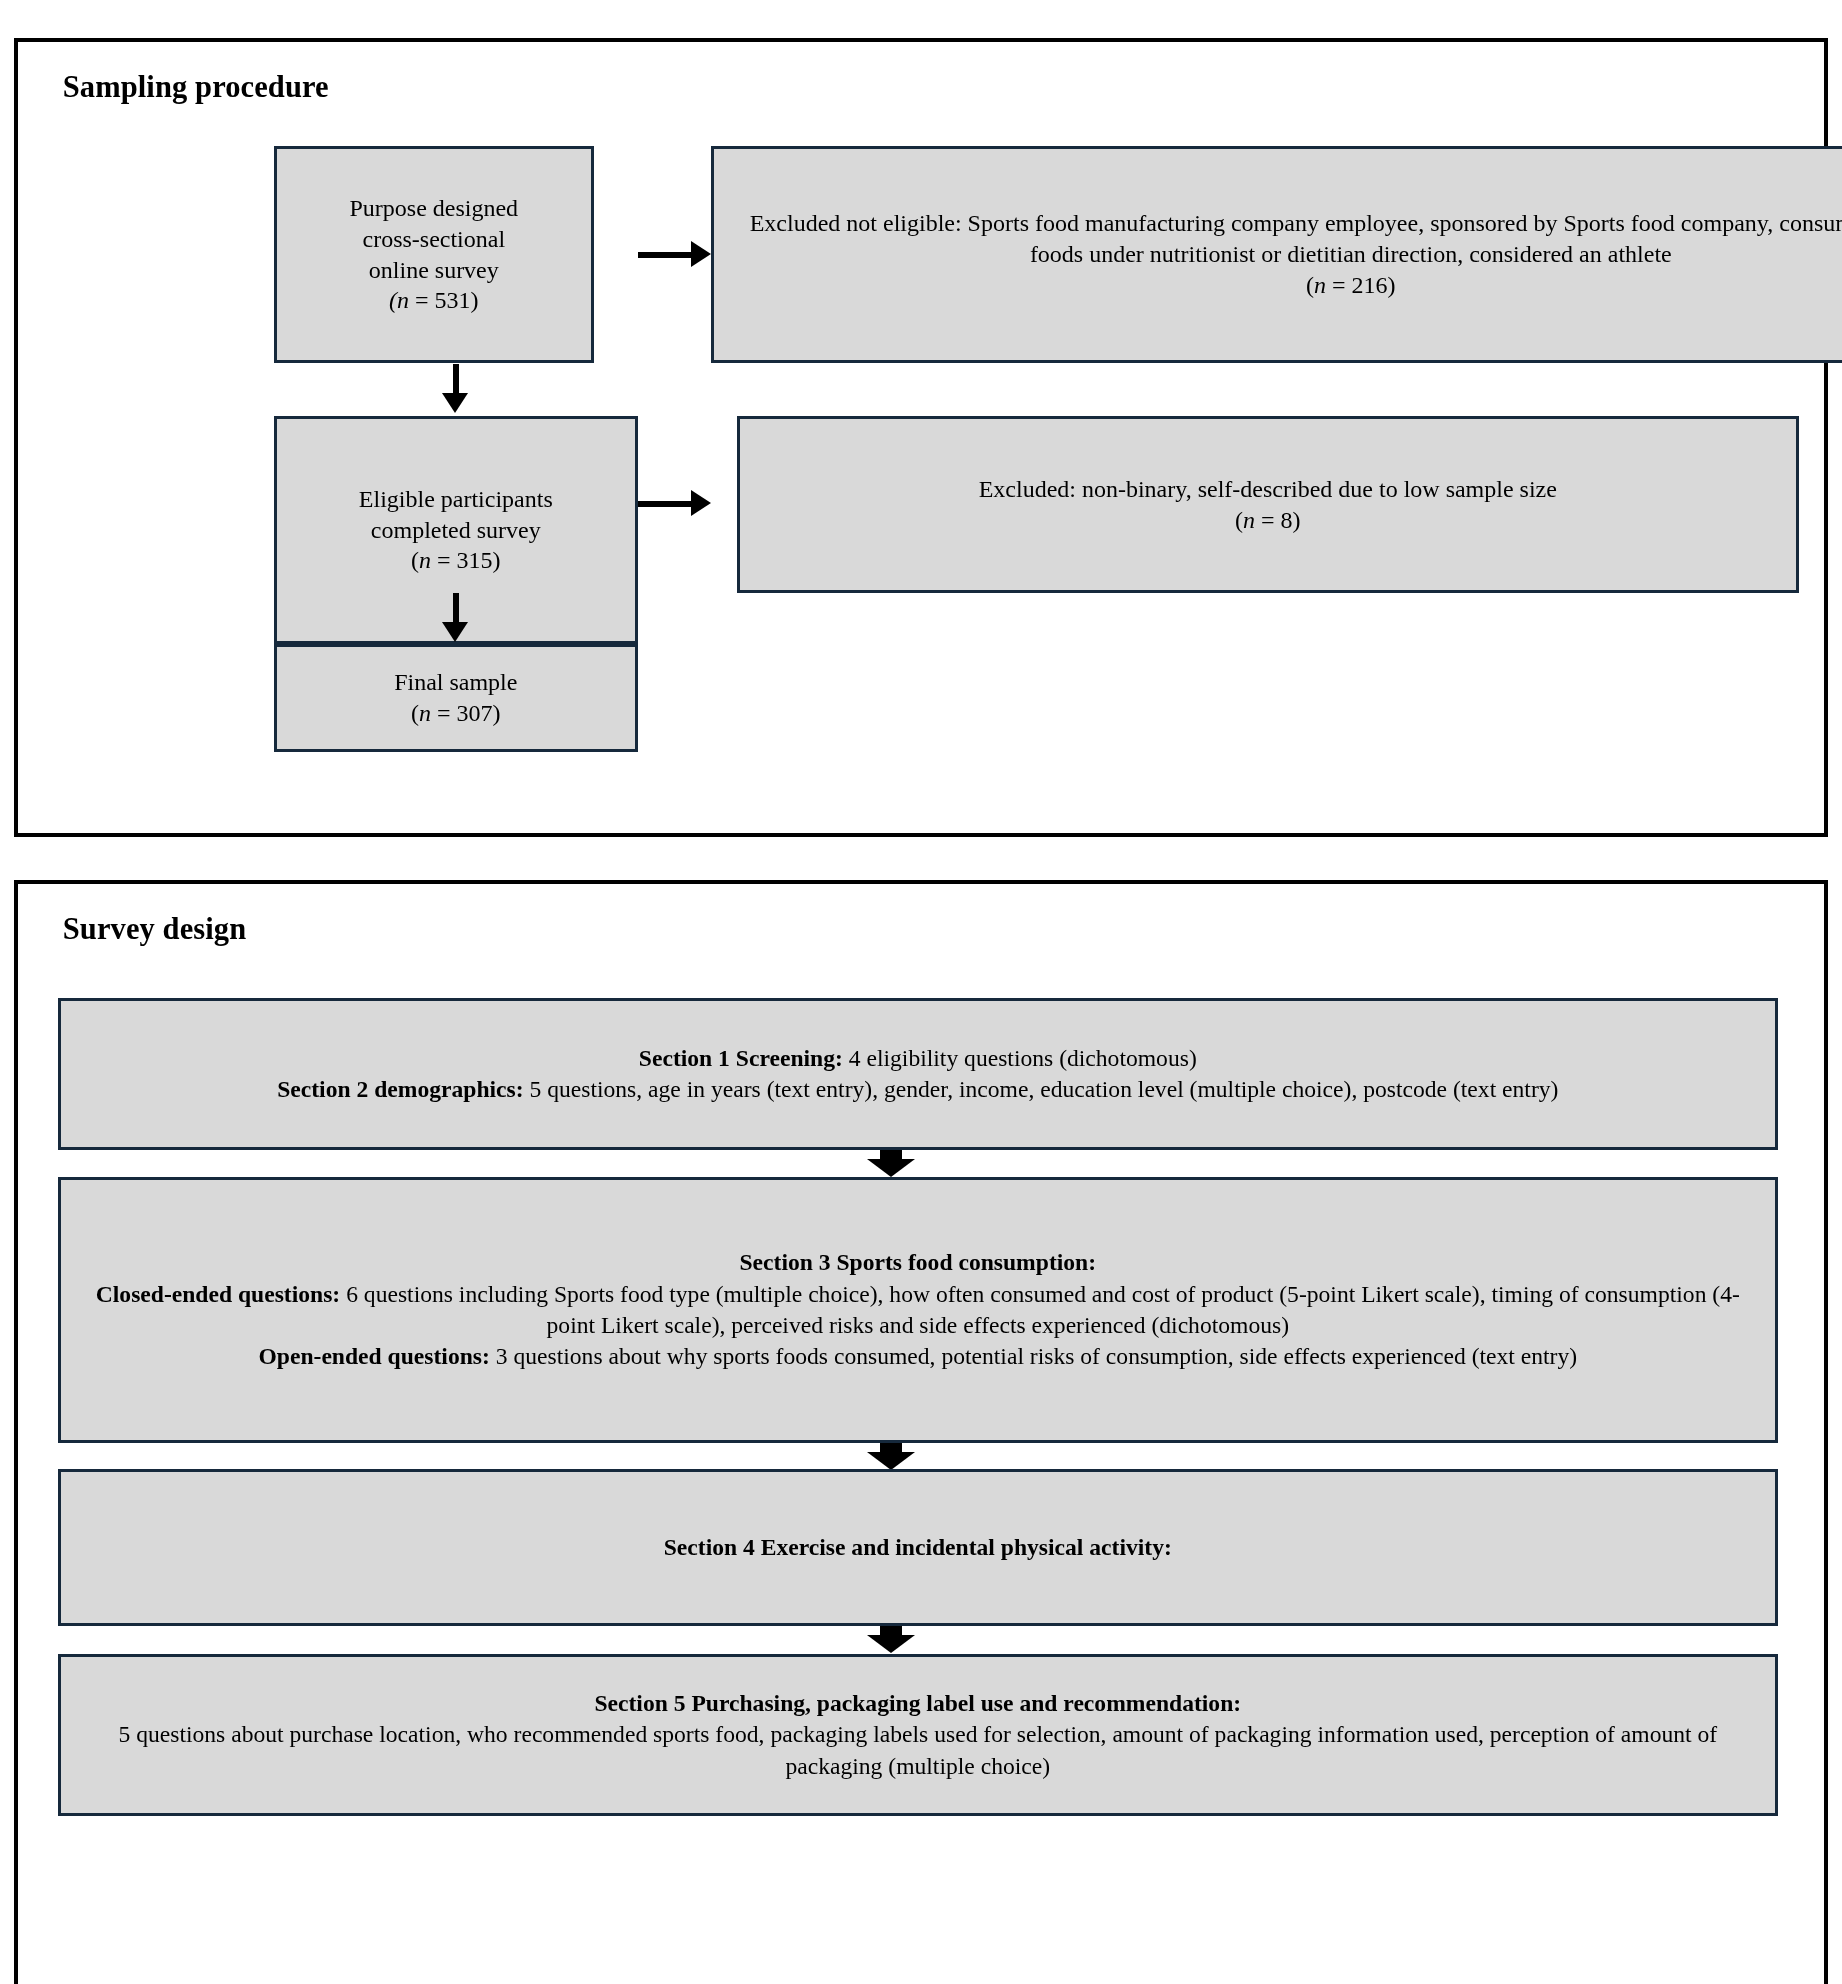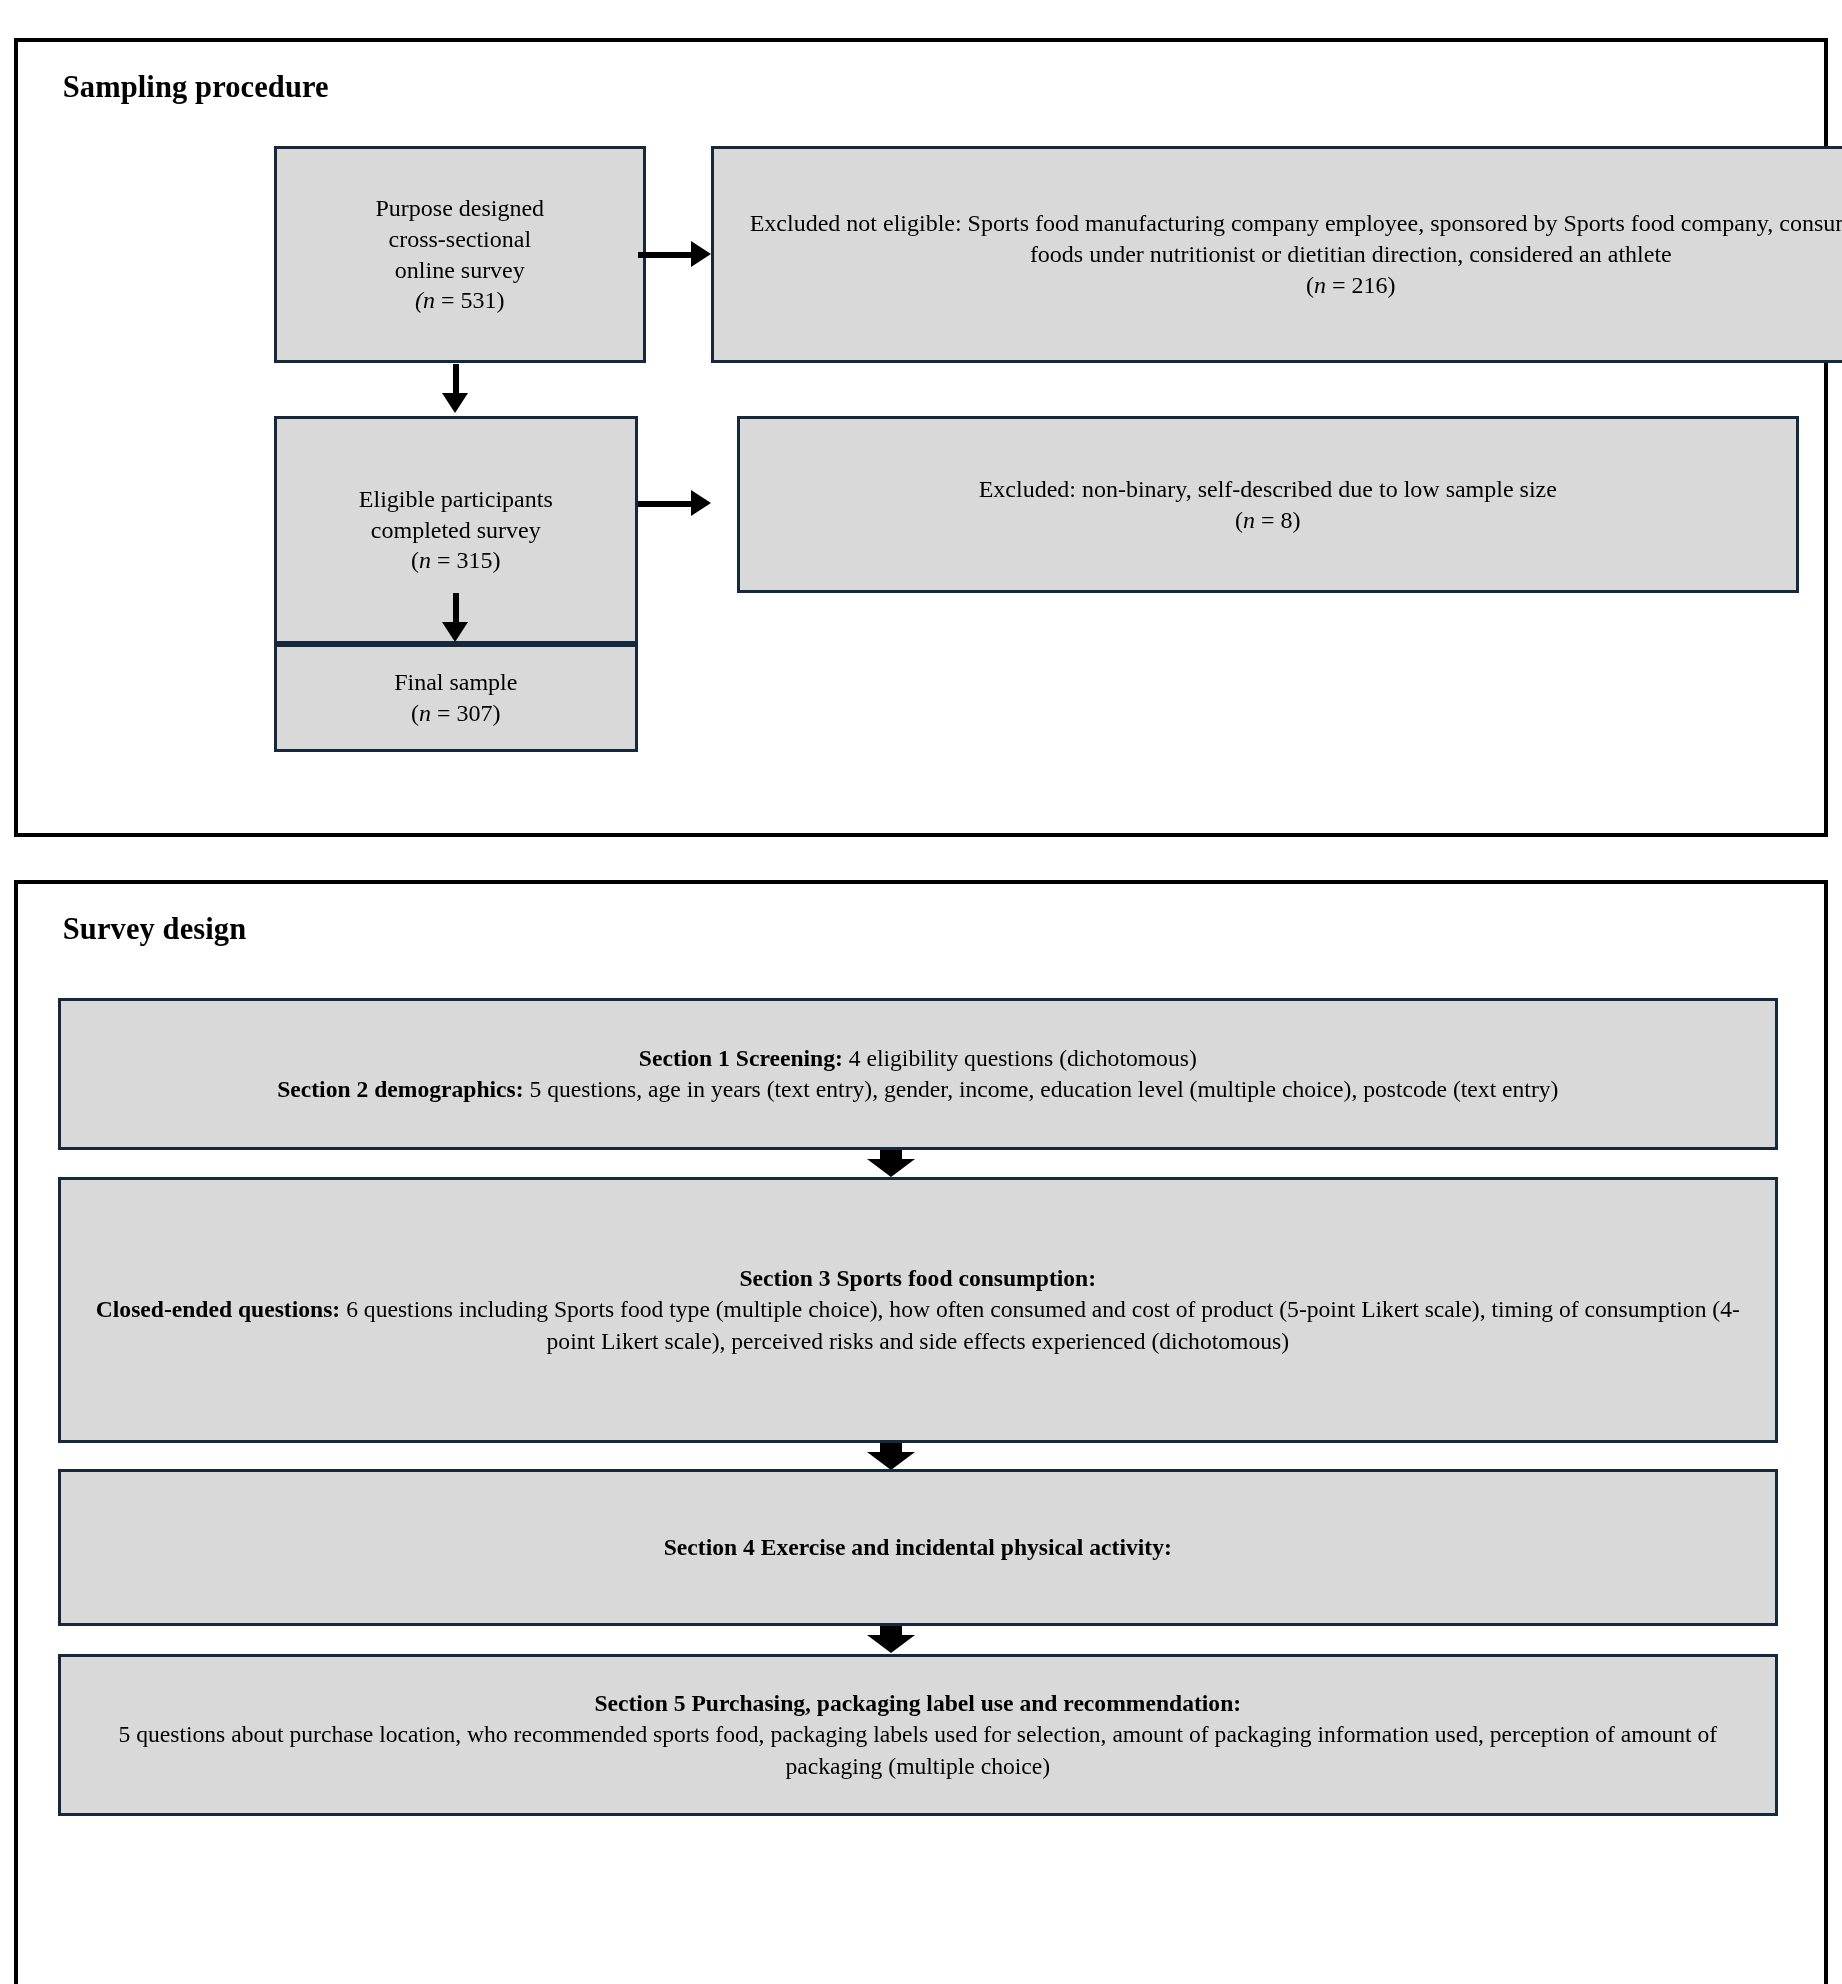--- a/index.html
+++ b/index.html
@@ -45,21 +45,21 @@
     font-size:24px;
     line-height:1.28;
     padding:6.9px 12.8px;
   }
   .fbox .inner{ width:100%; }
   .fbox.wide{ font-size:23.6px; line-height:1.30; }
 
   em.n{ font-style:italic; }
 
   
-  #box-survey-source { left:256px;  top:104px;  width:372px;  height:217px; }
+  #box-survey-source { left:256px;  top:104px;  width:320px;  height:217px; }
   #box-excluded-1    { left:693px; top:104px;  width:1280px; height:217px; }
   #box-eligible      { left:256px;  top:374px;  width:364px;  height:228px; }
   #box-excluded-2    { left:719px; top:374px;  width:1062px; height:177px; }
   #box-final         { left:256px;  top:602px; width:364px;  height:108px; }
 
   
   .sbox{ left:40px; width:1720px; }
   #box-sec12 { top:114px;  height:152px; }
   #box-sec3  { top:293px;  height:266px; }
   #box-sec4  { top:585px; height:157px; }
@@ -175,20 +175,21 @@
       <div><b>Section 2 demographics:</b><span> 5 questions, age in years (text entry), gender, income, education level (multiple choice), postcode (text entry)</span></div>
     </div>
   </div>
 
   <div class="block-arrow" style="left:862px; top:266px; height:9.8px;"></div>
 
   <div class="fbox wide sbox" id="box-sec3">
     <div class="inner">
       <div><b>Section 3 Sports food consumption:</b></div>
       <div><b>Closed-ended questions:</b><span> 6 questions including Sports food type (multiple choice), how often consumed and cost of product (5-point Likert scale), timing of consumption (4-point Likert scale), perceived risks and side effects experienced (dichotomous)</span></div>
+      <div><b>Open-ended questions:</b><span> 3 questions about why sports foods consumed, potential risks of consumption, side effects experienced (text entry)</span></div>
     </div>
   </div>
 
   <div class="block-arrow" style="left:862px; top:559px; height:9.8px;"></div>
 
   <div class="fbox wide sbox" id="box-sec4">
     <div class="inner">
       <div><b>Section 4 Exercise and incidental physical activity:</b></div>
     </div>
   </div>

